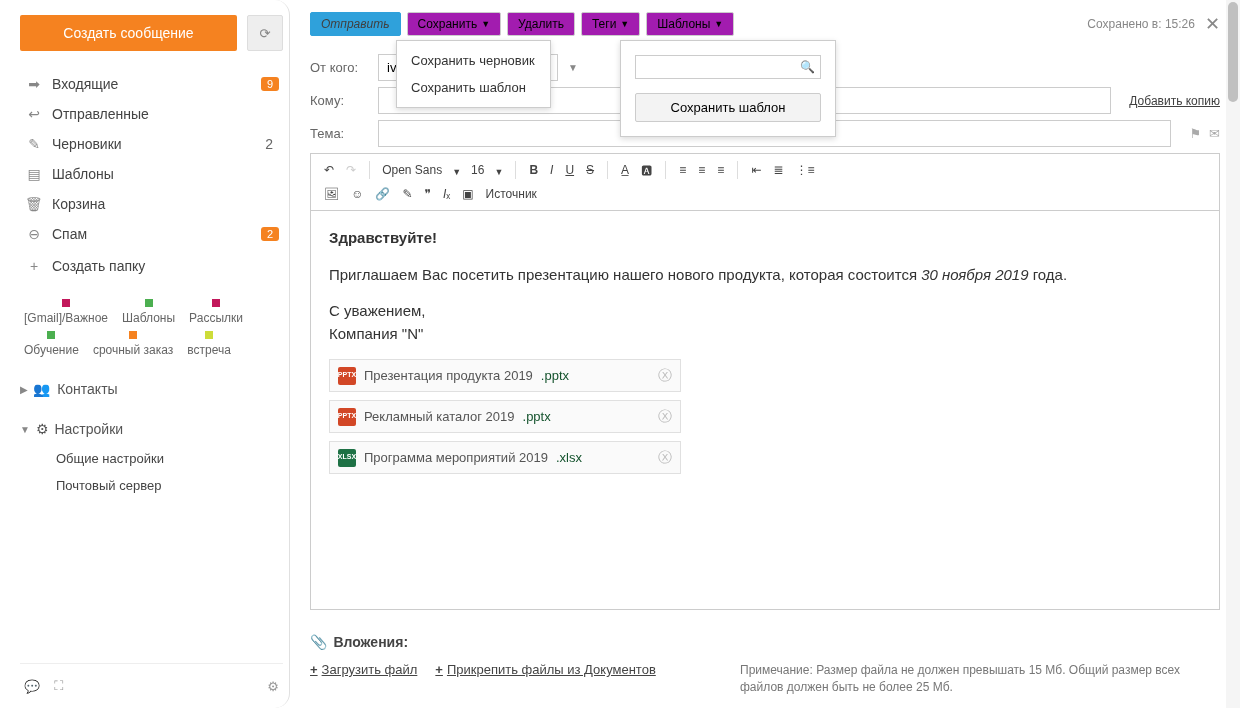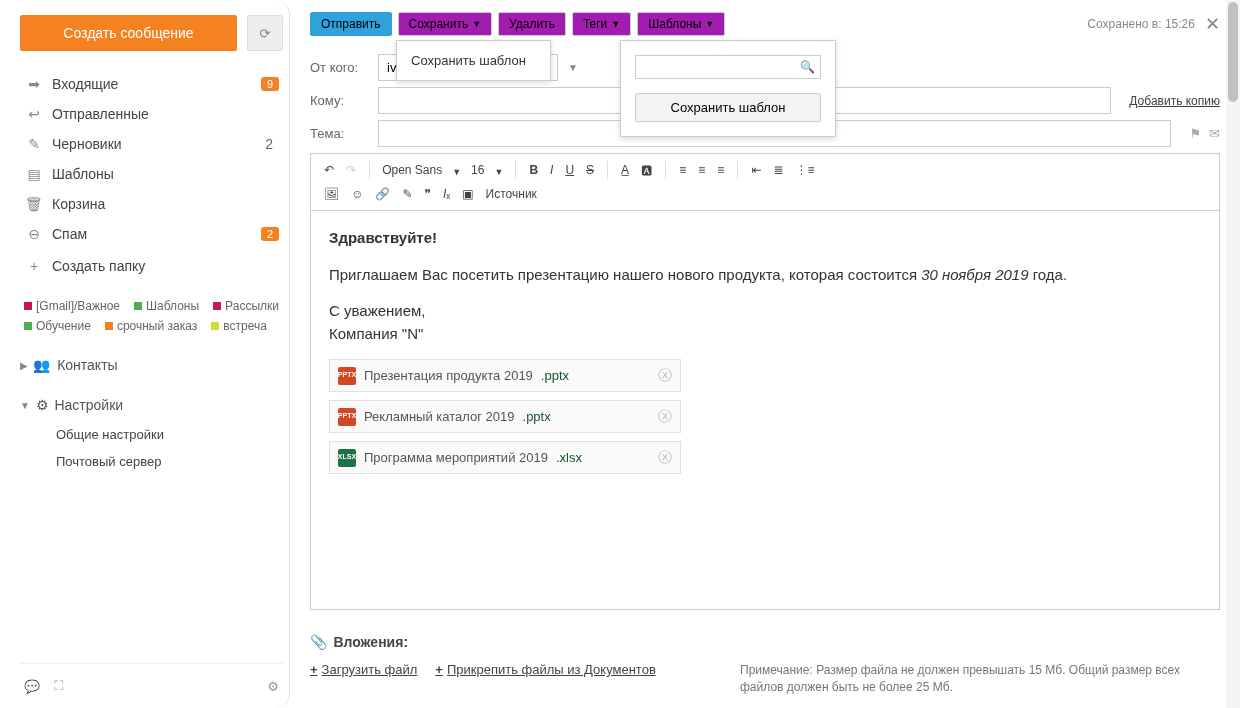--- a/index.html
+++ b/index.html
@@ -15,36 +15,36 @@
 .refresh-btn { width: 36px; background: #eee; border: 1px solid #ddd; border-radius: 2px; cursor: pointer; display:flex;align-items:center;justify-content:center; color:#888;}
 
 .folder-list { list-style: none; }
 .folder-list li { display: flex; align-items: center; padding: 7px 4px; cursor: pointer; color: #444; font-size: 14px; }
 .folder-list li .ficon { width: 20px; text-align: center; margin-right: 8px; color: #888; }
 .folder-list li .badge { margin-left: auto; background: #f58220; color: #fff; font-size: 11px; padding: 1px 6px; border-radius: 3px; }
 .folder-list li .count-plain { margin-left: auto; color: #666; padding-right: 6px; }
 .create-folder { color: #999; font-size: 13px; }
 
 .tags { margin-top: 18px; display: flex; flex-wrap: wrap; gap: 6px 14px; padding: 0 4px; }
-.tag { font-size: 12px; color: #666; display: flex; align-items: center; gap: 4px; }
+.tag { font-size: 12px; color: #666; display: flex; align-items: center; gap: 4px; flex-direction: column; }
 .tag .sq { width: 8px; height: 8px; }
 
 .section-hdr { display: flex; align-items: center; gap: 6px; margin-top: 24px; font-size: 14px; color: #555; cursor: pointer; }
 .section-hdr .chev { font-size: 10px; color: #888; }
 
 .settings-sub { list-style: none; margin-top: 8px; }
 .settings-sub li { padding: 6px 0 6px 36px; font-size: 13px; color: #444; cursor: pointer; }
 
 .sidebar-bottom { margin-top: auto; display: flex; align-items: center; gap: 14px; padding: 14px 4px; color: #999; border-top: 1px solid #eee; }
 .sidebar-bottom .spacer { flex: 1; }
 
 
 .toolbar { display: flex; align-items: center; gap: 6px; position: relative; }
 .btn { border: 1px solid #ccc; background: #a21caf; padding: 4px 10px; font-size: 12px; cursor: pointer; border-radius: 2px; display: inline-flex; align-items: center; gap: 4px; }
-.btn-primary { background: #2fa1db; color: #000000; border-color: #2fa1db; }
+.btn-primary { background: #2fa1db; color: #404040; border-color: #2fa1db; font-style: italic; }
 .btn .caret { font-size: 9px; }
 .toolbar .right { margin-left: auto; display: flex; align-items: center; gap: 10px; color: #888; font-size: 12px; }
 .close-x { font-size: 18px; cursor: pointer; color: #888; }
 
 .dropdown { position: absolute; top: 28px; background: #fff; border: 1px solid #ccc; box-shadow: 0 2px 6px rgba(0,0,0,0.15); z-index: 20; }
 .dd-save { left: 86px; width: 155px; padding: 6px 0; }
 .dd-save div { padding: 6px 14px; font-size: 13px; cursor: pointer; }
 .dd-templates { left: 310px; width: 216px; padding: 14px; }
 .dd-templates .search { width: 100%; border: 1px solid #ccc; padding: 4px 24px 4px 6px; font-size: 12px; position: relative; }
 .dd-templates .search-wrap { position: relative; margin-bottom: 14px; }
@@ -194,20 +194,21 @@
       <button class="btn">
           <span>Шаблоны</span>
           <span class="caret">▼</span>
         </button>
       <div class="right">
         <span>Сохранено в: 15:26</span>
         <span class="close-x">✕</span>
       </div>
 
       <div class="dropdown dd-save">
+        <div>Сохранить черновик</div>
         <div>Сохранить шаблон</div>
       </div>
 
       <div class="dropdown dd-templates">
         <div class="search-wrap">
           <input class="search" style="">
           <span class="sicon">🔍</span>
         </div>
         <button class="tmpl-save-btn">Сохранить шаблон</button>
       </div>

